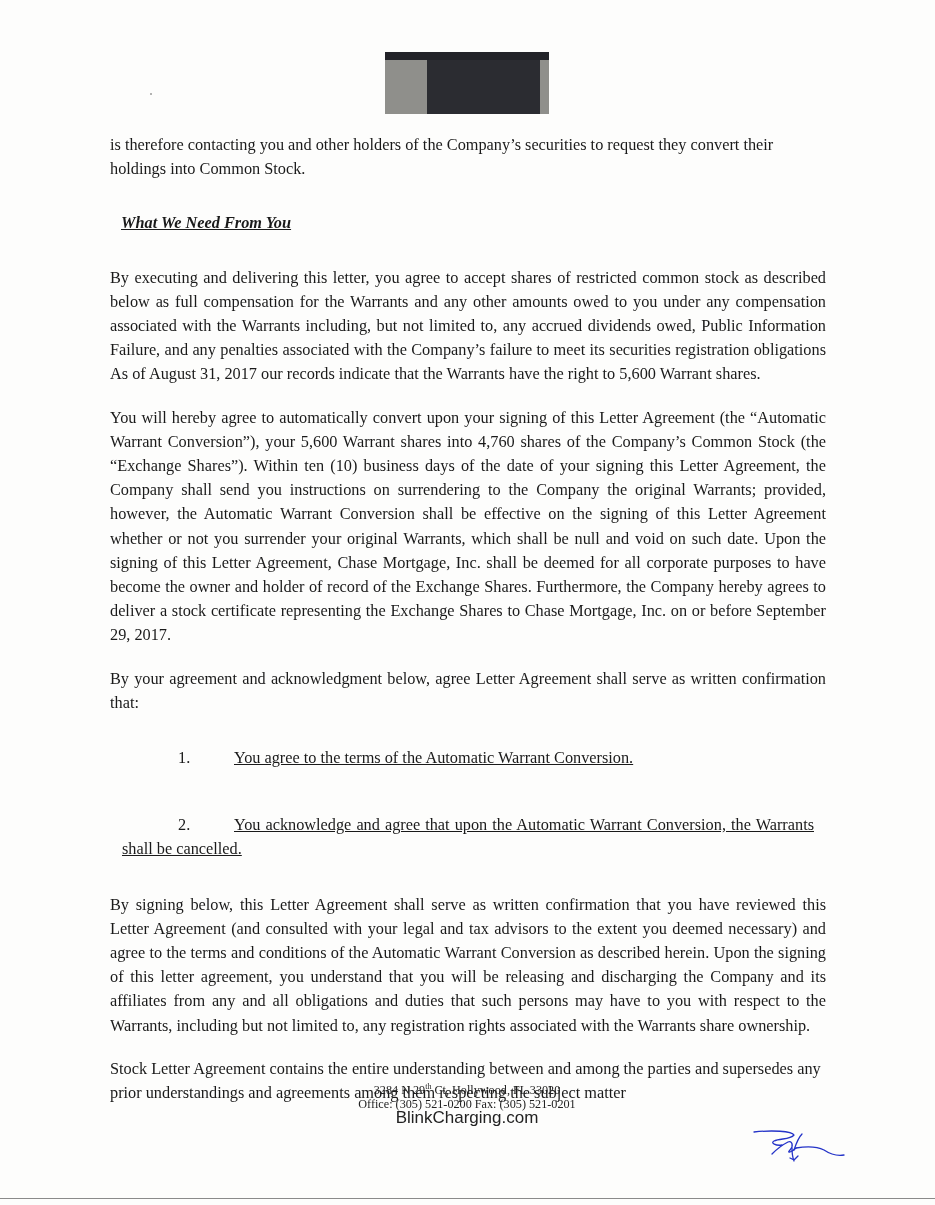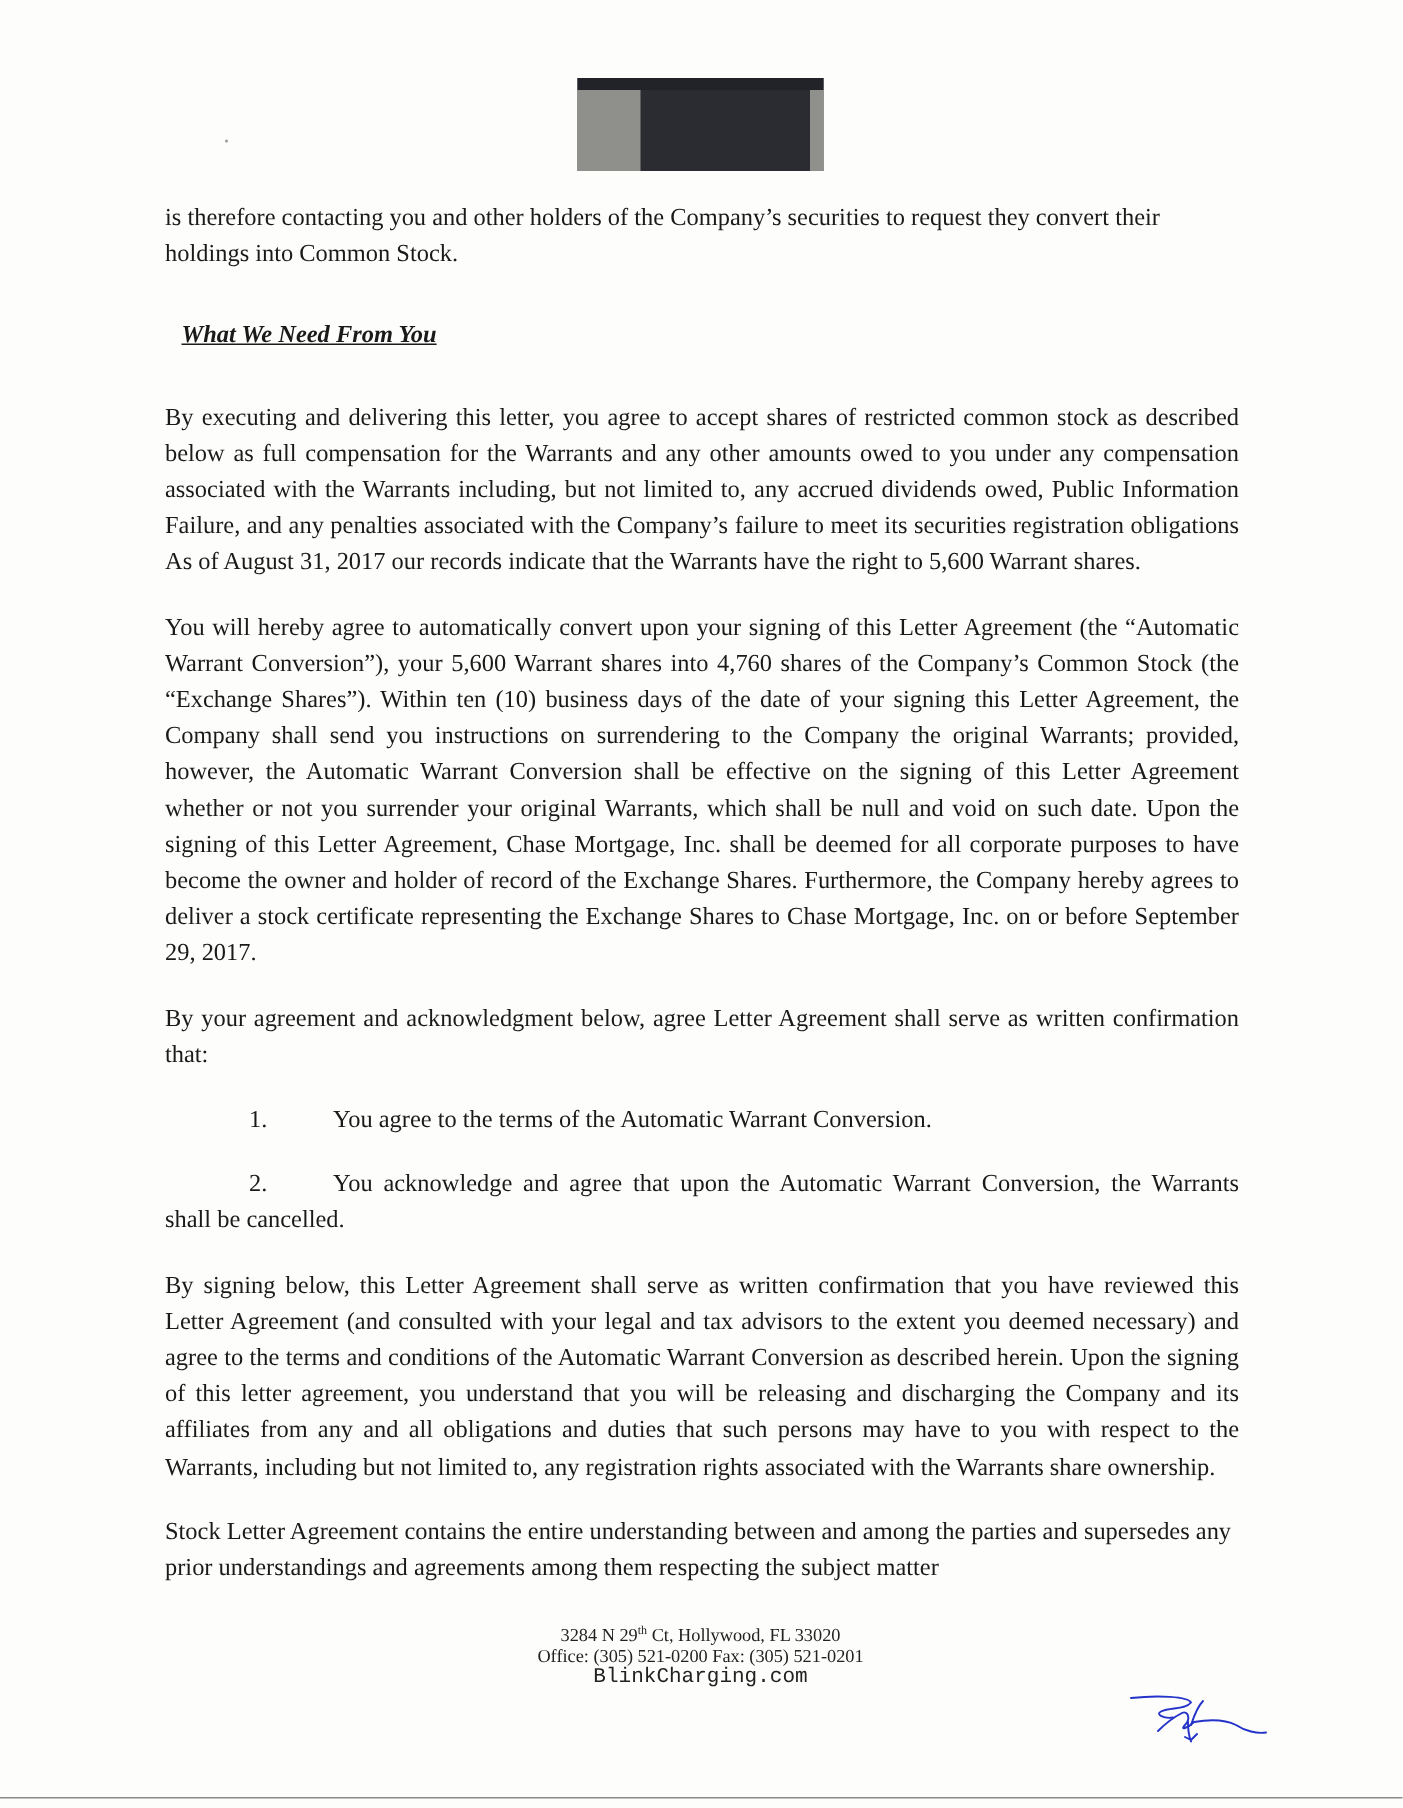--- a/index.html
+++ b/index.html
@@ -20,27 +20,27 @@
     position:absolute; left:110px; top:133px; width:716px;
     font-size:16.3px; line-height:24.2px;
   }
   .para { margin:0; text-align:justify; }
   .para.left { text-align:left; }
   .gap { height:19px; }
   .heading {
     font-weight:bold; font-style:italic; text-decoration:underline;
     margin:11px;
   }
-  .list-item { margin:0; text-align:justify; }
+  .list-item { margin:12px; text-align:justify;text-decoration:underline; }
   .list-item .num { display:inline-block; width:56px; padding-left:56px; }
   .footer {
     position:absolute; left:0; width:934px; top:1083px; text-align:center;
     font-size:12.2px; line-height:14px; color:#222;
   }
-  .footer .web { font-family:Liberation Mono, monospace; font-size:14px; }
+  .footer .web { font-family:Liberation Sans, sans-serif; font-size:17px; }
   .footer sup { font-size:8px; vertical-align:5px; line-height:0; }
   .signature { position:absolute; left:752px; top:1128px; width:95px; height:38px; }
   .rule { position:absolute; left:0; top:1198px; width:935px; height:1px; background:#8a8a8a; }
   .speck { position:absolute; left:150px; top:93px; width:2px; height:2px; background:#9a9a9a; border-radius:1px; }
 </style>
 </head>
 <body>
 
 <div class="speck"></div>
 

